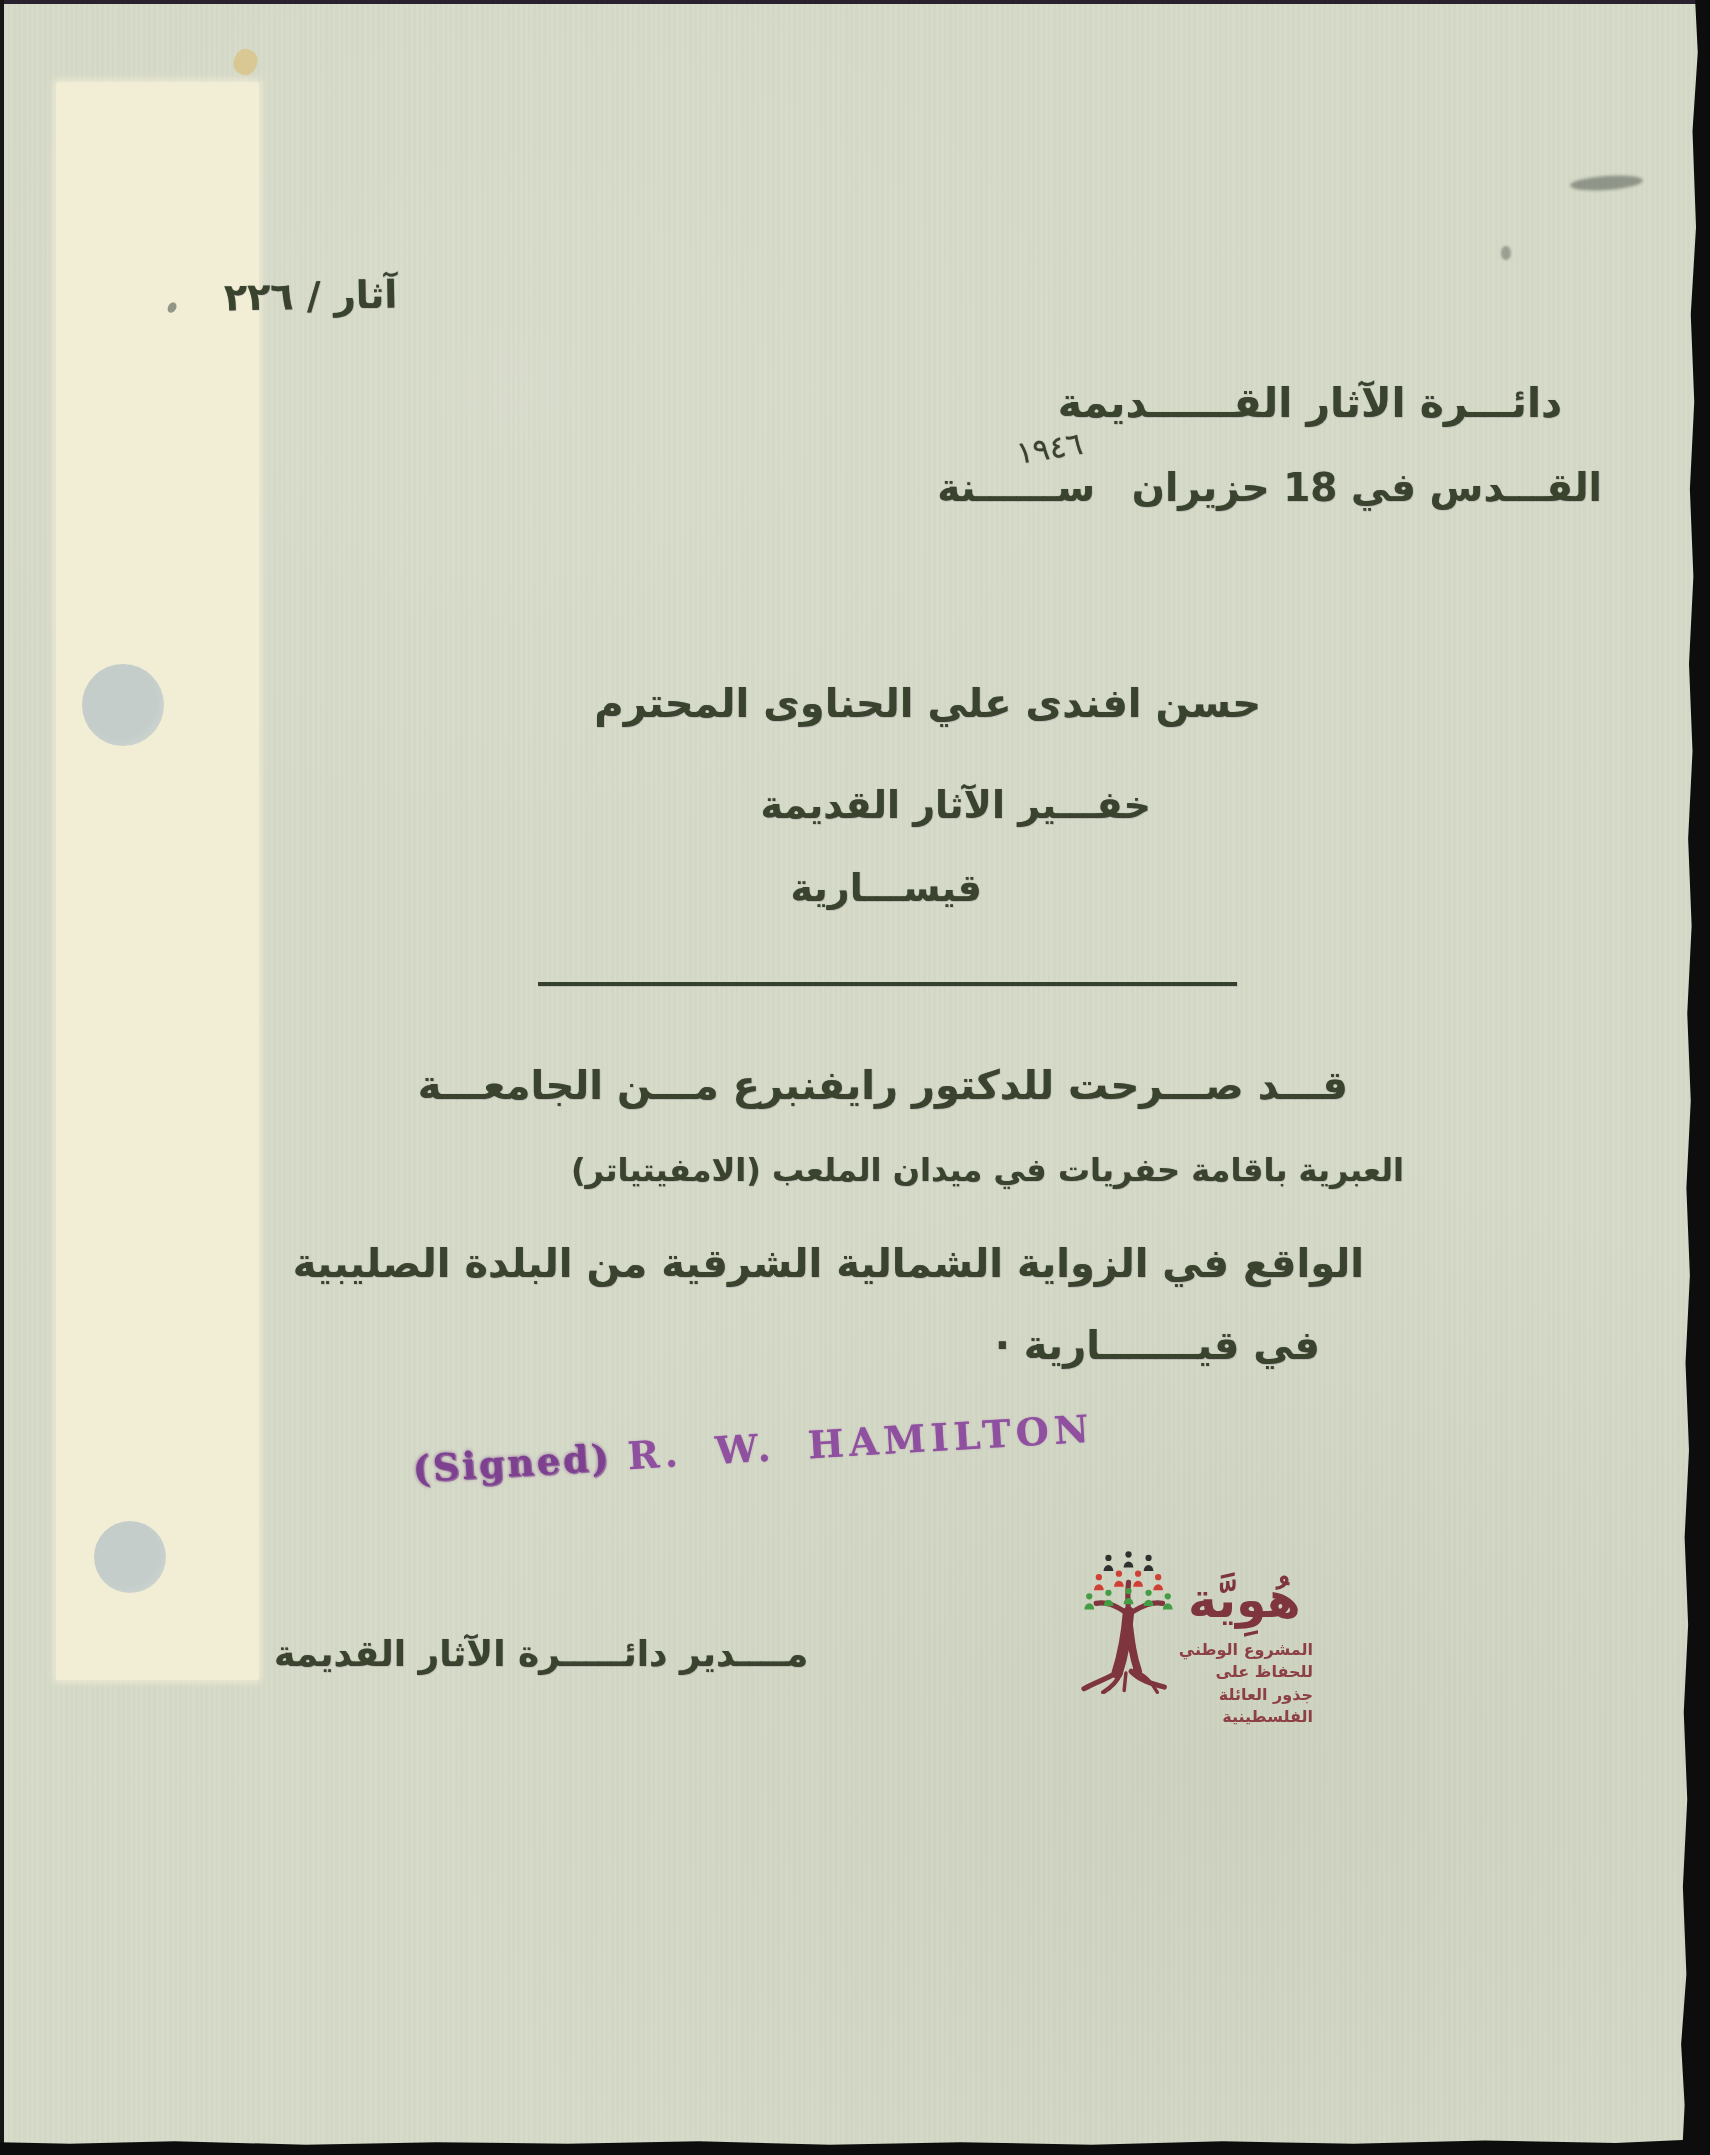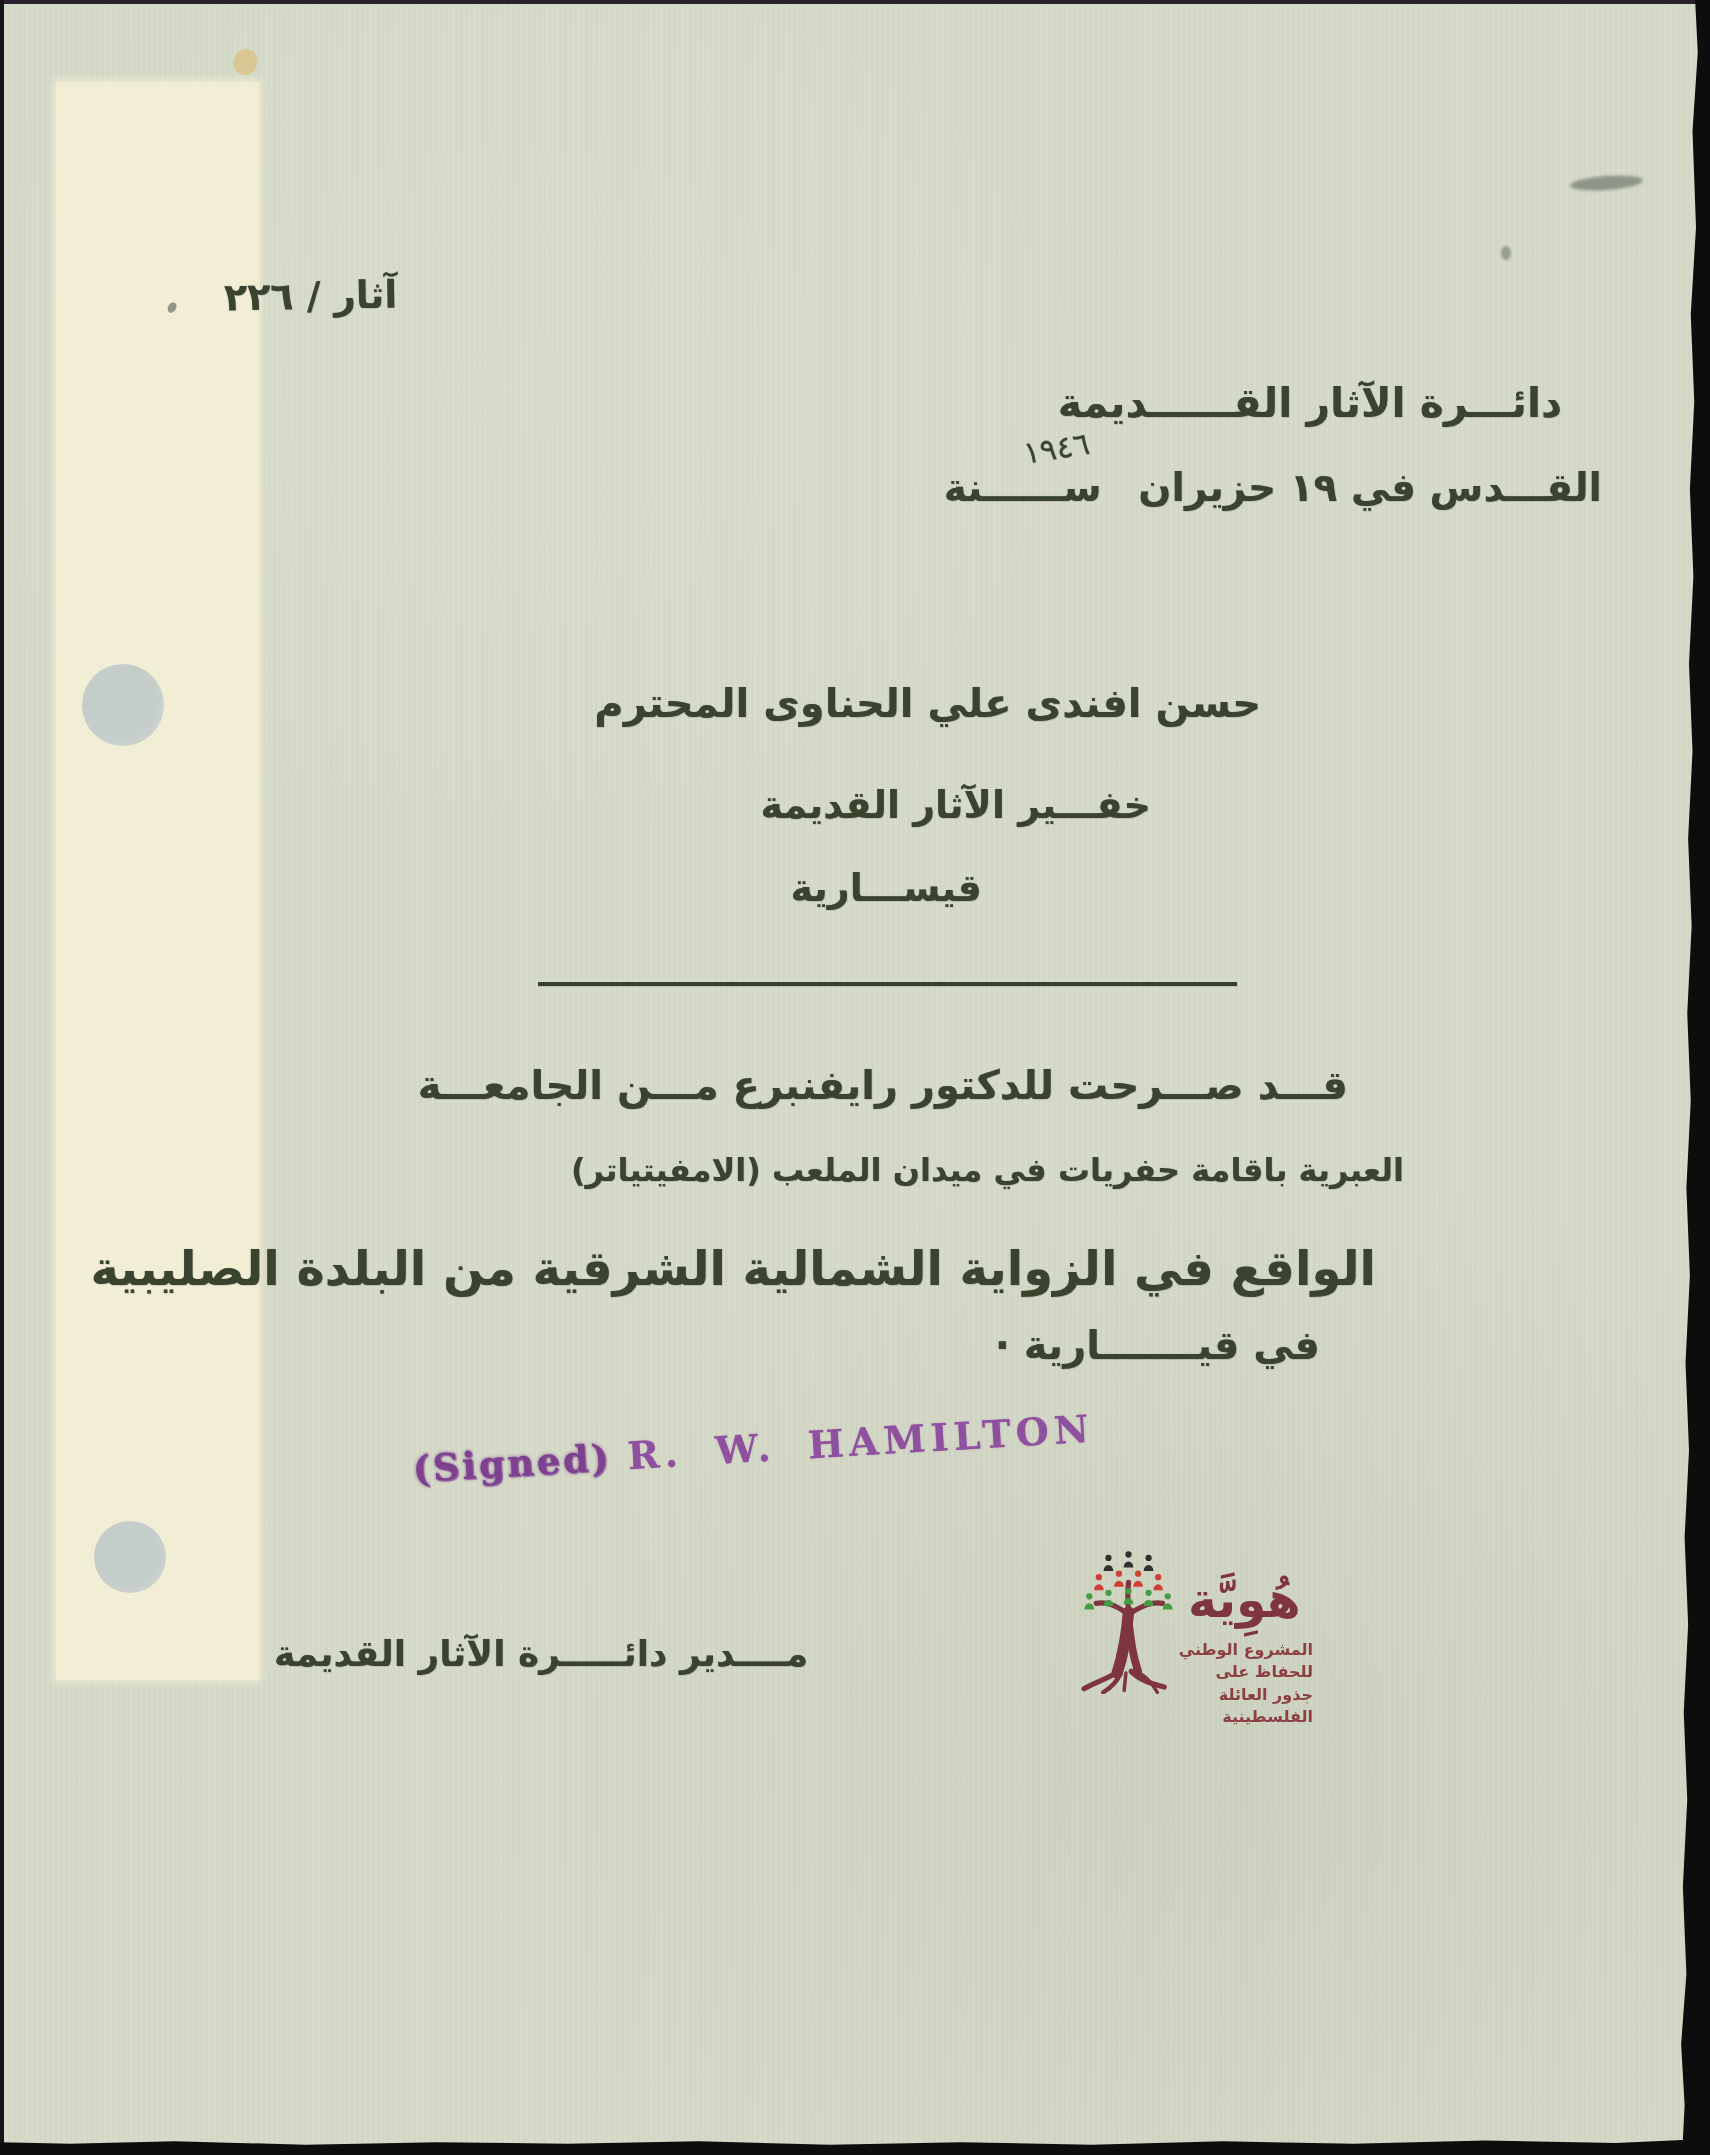--- a/index.html
+++ b/index.html
@@ -28,21 +28,21 @@
   .year-stack{display:inline-block;position:relative;margin-right:23px;}
   .year-hand{position:absolute;right:12.2px;top:-35px;font-size:31px;font-weight:400;
              transform:rotate(-9deg);letter-spacing:1.7px;}
   .adr1{right:449px;top:680px;font-size:40px;}
   .adr2{right:559px;top:783px;font-size:38px;}
   .adr3{right:728px;top:866px;font-size:38px;}
   .rule{position:absolute;left:538px;top:982px;width:699px;height:4.4px;background:#36402e;
         box-shadow:0.7px 0.7px 0 rgba(112,74,150,0.25);}
   .b1{right:362px;top:1062px;font-size:40px;}
   .b2{right:306px;top:1151px;font-size:32px;}
-  .b3{right:334px;top:1240px;font-size:48px;}
+  .b3{right:346px;top:1240px;font-size:40px;}
   .b4{right:390px;top:1322px;font-size:40px;}
   .closing{left:274px;top:1633px;font-size:36px;}
   
   .stamp{position:absolute;left:414px;top:1446px;transform:rotate(-3.4deg);
          transform-origin:left bottom;color:#8f50a0;white-space:nowrap;
          font-family:"DejaVu Serif",serif;}
   .stamp .signed{font-size:37px;font-weight:800;letter-spacing:2.6px;
          color:#7d4190;text-shadow:0 0 3.5px rgba(125,65,144,0.9),1.3px 1.3px 0 rgba(125,65,144,0.6);}
   .stamp .sname{font-size:38px;font-weight:700;letter-spacing:5.2px;word-spacing:14px;
          margin-left:12.2px;text-shadow:0 0 1.3px rgba(143,80,160,0.7);}
@@ -75,21 +75,21 @@
   <div id="paper"></div>
   <div class="tape"></div>
   <div class="hole hole1"></div>
   <div class="hole hole2"></div>
 
   <div class="ar ref">آثار / ٢٢٦</div>
 
   <div class="ar hdr1">دائـــرة الآثار القــــــديمة</div>
 
   <div class="ar hdr2">
-    <span>القـــدس في ١٩ حزيران</span>
+    <span>القـــدس في 18 حزيران</span>
     <span class="year-stack">
       <span class="year-hand">١٩٤٦</span>
       <span>ســــــنة</span>
     </span>
   </div>
 
   <div class="ar adr1">حسن افندى علي الحناوى المحترم</div>
   <div class="ar adr2">خفـــير الآثار القديمة</div>
   <div class="ar adr3">قيســـارية</div>
   <div class="rule"></div>

